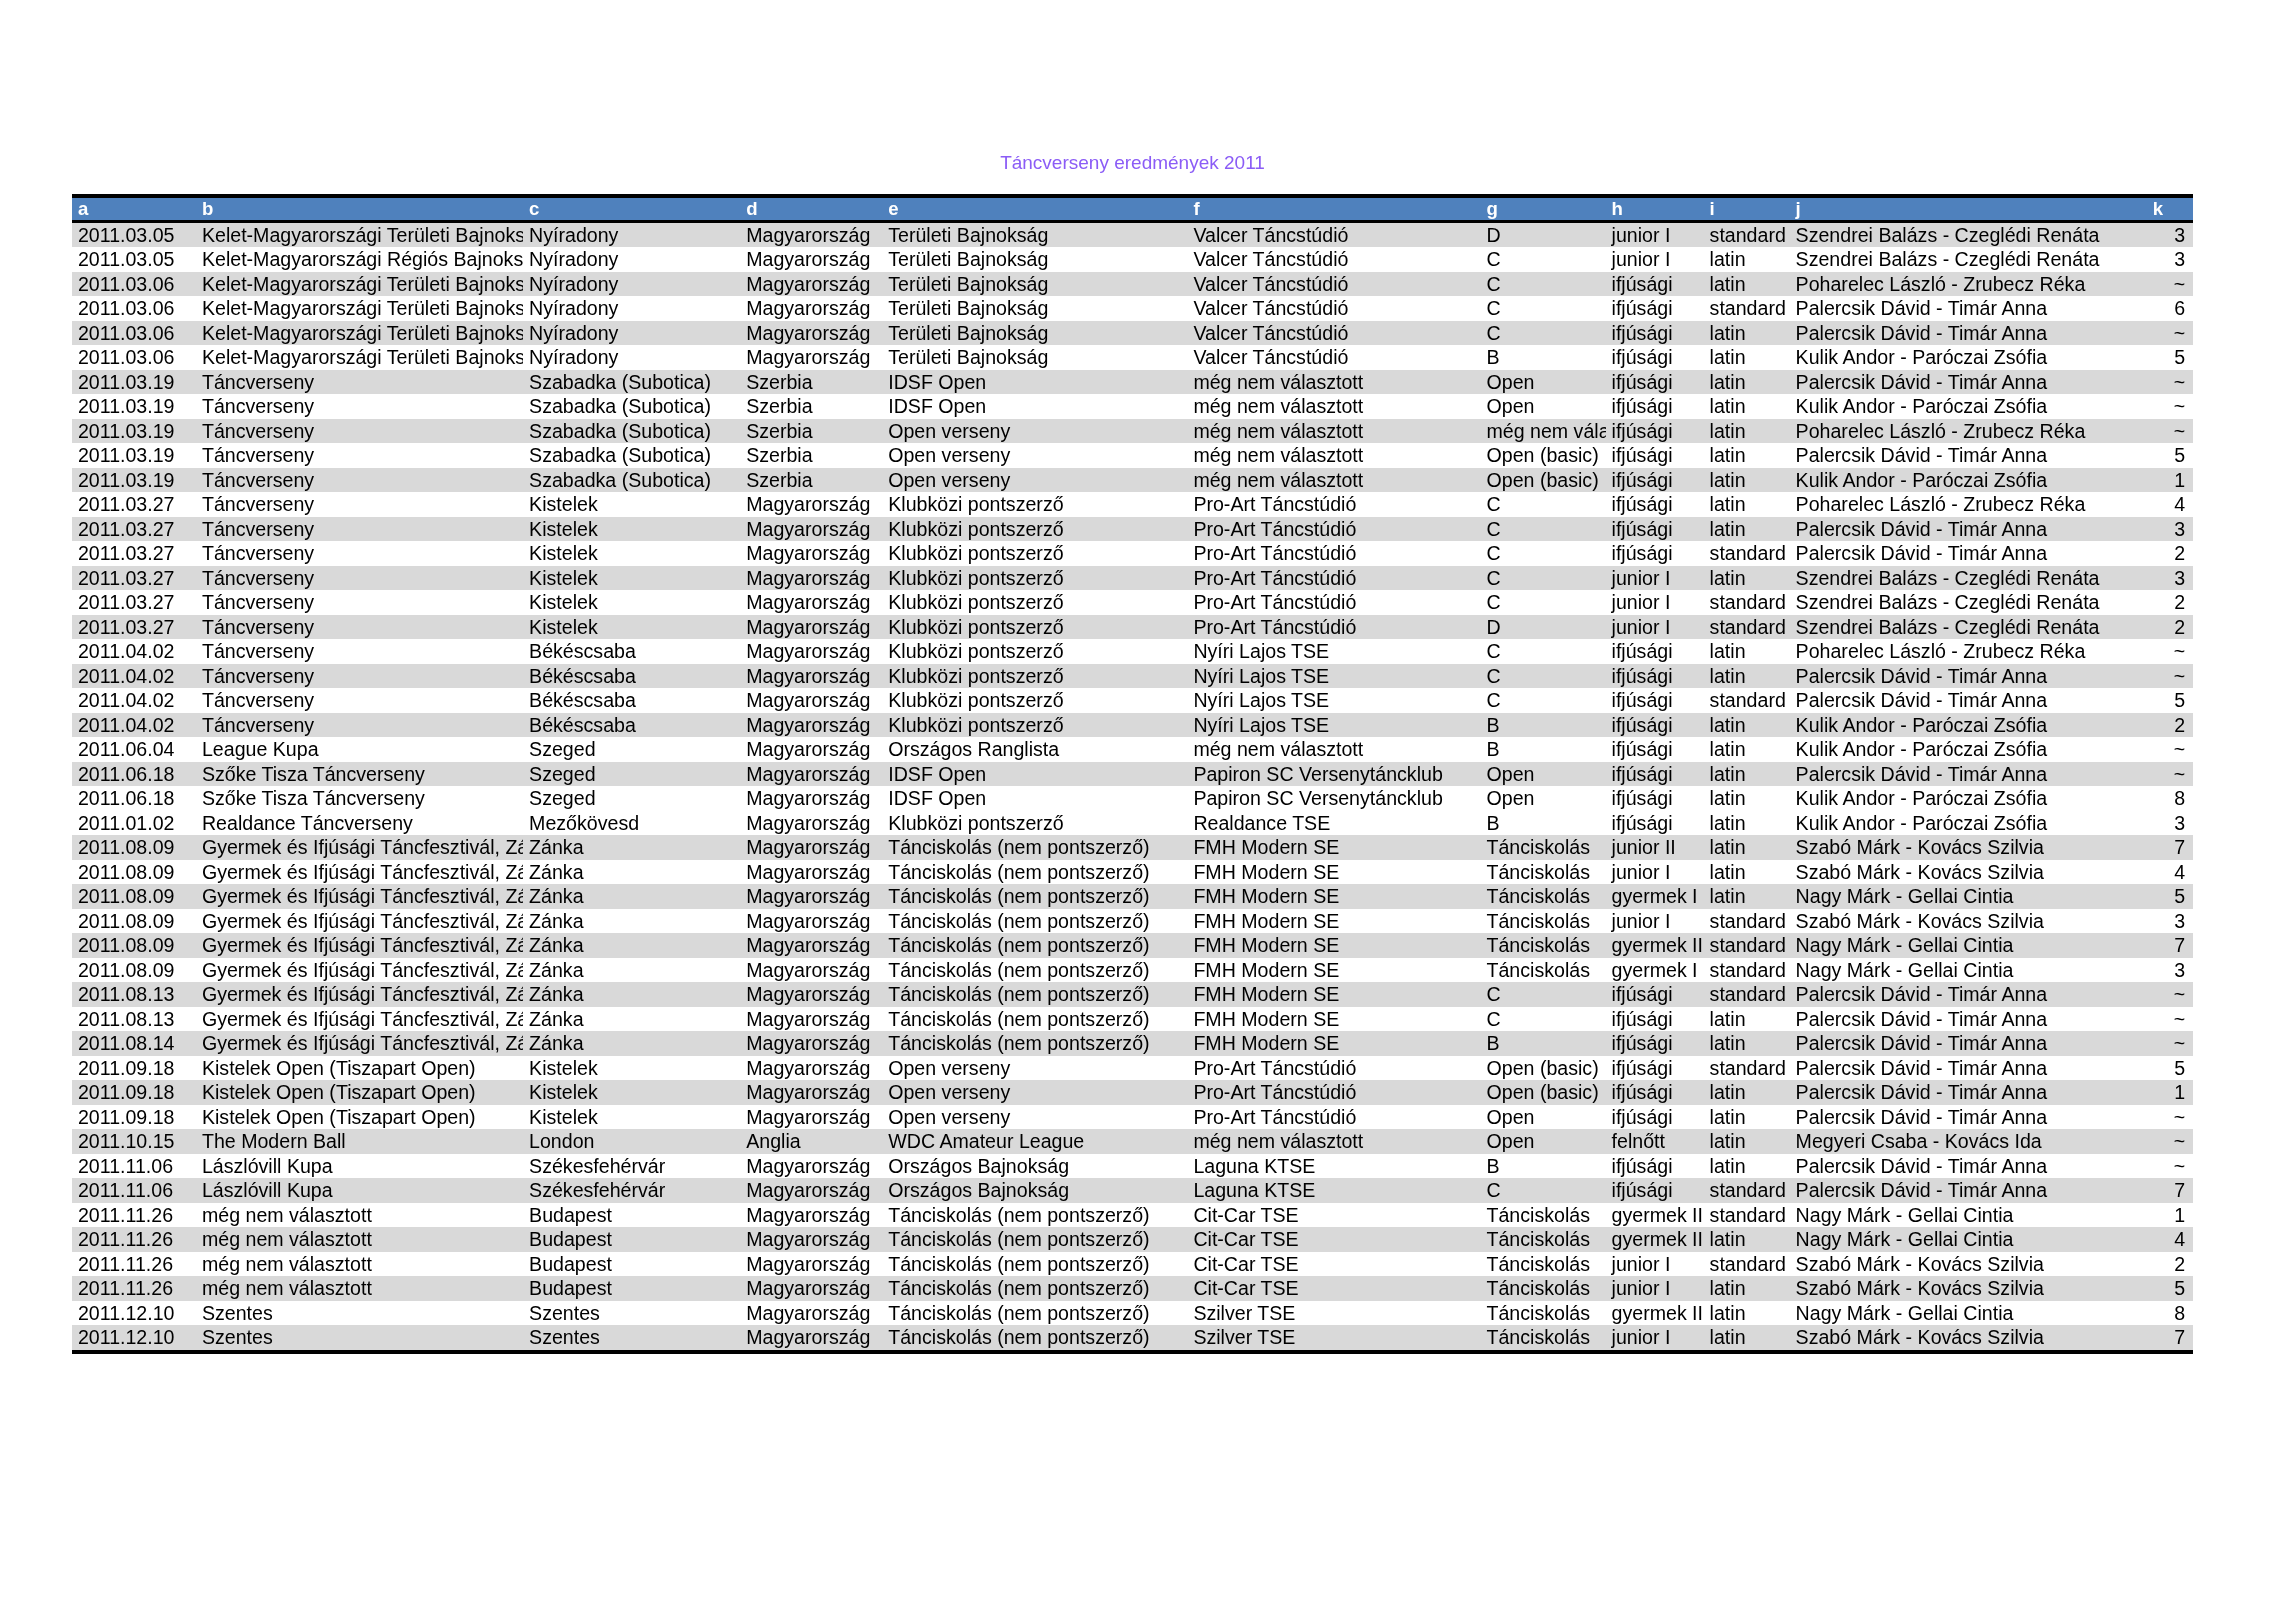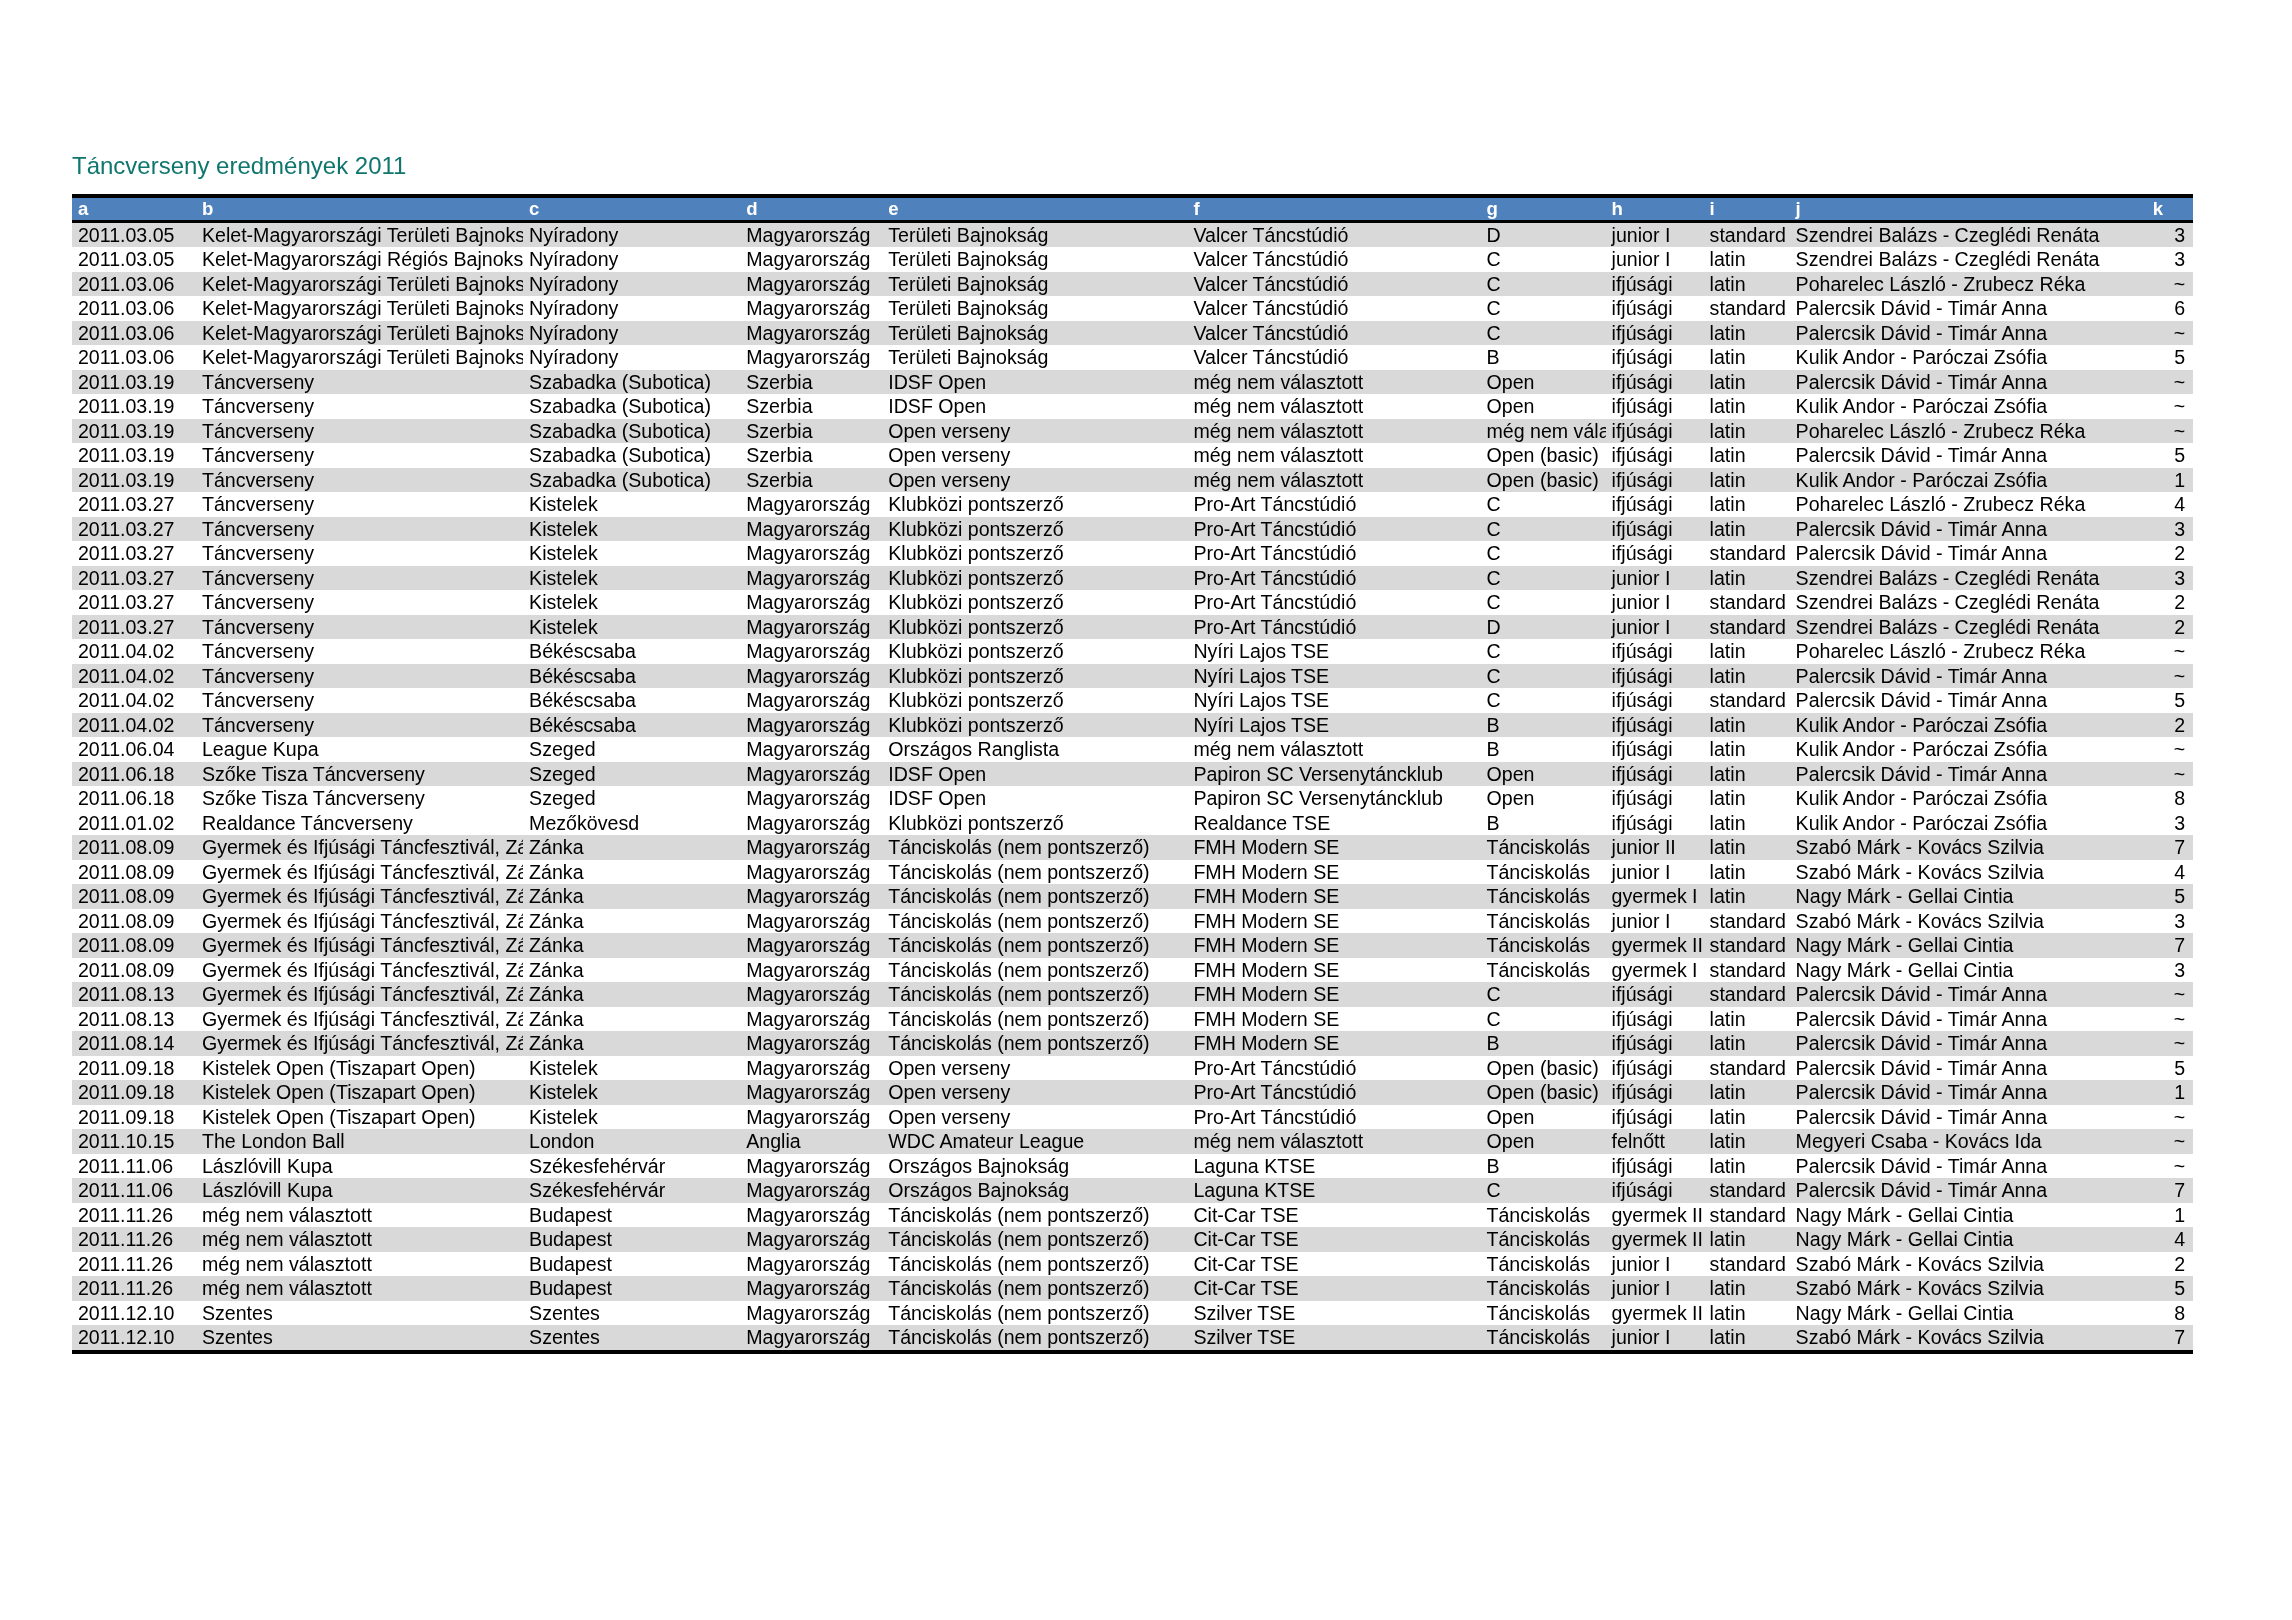--- a/index.html
+++ b/index.html
@@ -3,21 +3,21 @@
 <meta charset="utf-8">
 <style>
   html,body{margin:0;padding:0;}
   body{
     width:2293px;height:1620px;position:relative;background:#ffffff;
     font-family:"Liberation Sans",sans-serif;color:#000;
     overflow:hidden;
   }
   .page-title{
     position:absolute;top:152px;left:72px;width:2121px;
-    text-align:left;font-size:24px;color:#0f766e;
+    text-align:center;font-size:19px;color:#8b5cf6;
     font-family:"Liberation Sans",sans-serif;
   }
   table.results{
     position:absolute;top:194px;left:72px;width:2121px;
     border-collapse:collapse;table-layout:fixed;
     border-top:4.9px solid var(--border,#000);
     border-bottom:4.9px solid var(--border,#000);
   }
   thead tr{
     background:var(--header-bg,#4F81BD);
@@ -550,21 +550,21 @@
         <td>Open verseny</td>
         <td>Pro-Art Táncstúdió</td>
         <td>Open</td>
         <td>ifjúsági</td>
         <td>latin</td>
         <td>Palercsik Dávid - Timár Anna</td>
         <td class="col-k">~</td>
       </tr>
       <tr class="stripe">
         <td>2011.10.15</td>
-        <td>The London Ball</td>
+        <td>The Modern Ball</td>
         <td>London</td>
         <td>Anglia</td>
         <td>WDC Amateur League</td>
         <td>még nem választott</td>
         <td>Open</td>
         <td>felnőtt</td>
         <td>latin</td>
         <td>Megyeri Csaba - Kovács Ida</td>
         <td class="col-k">~</td>
       </tr>

